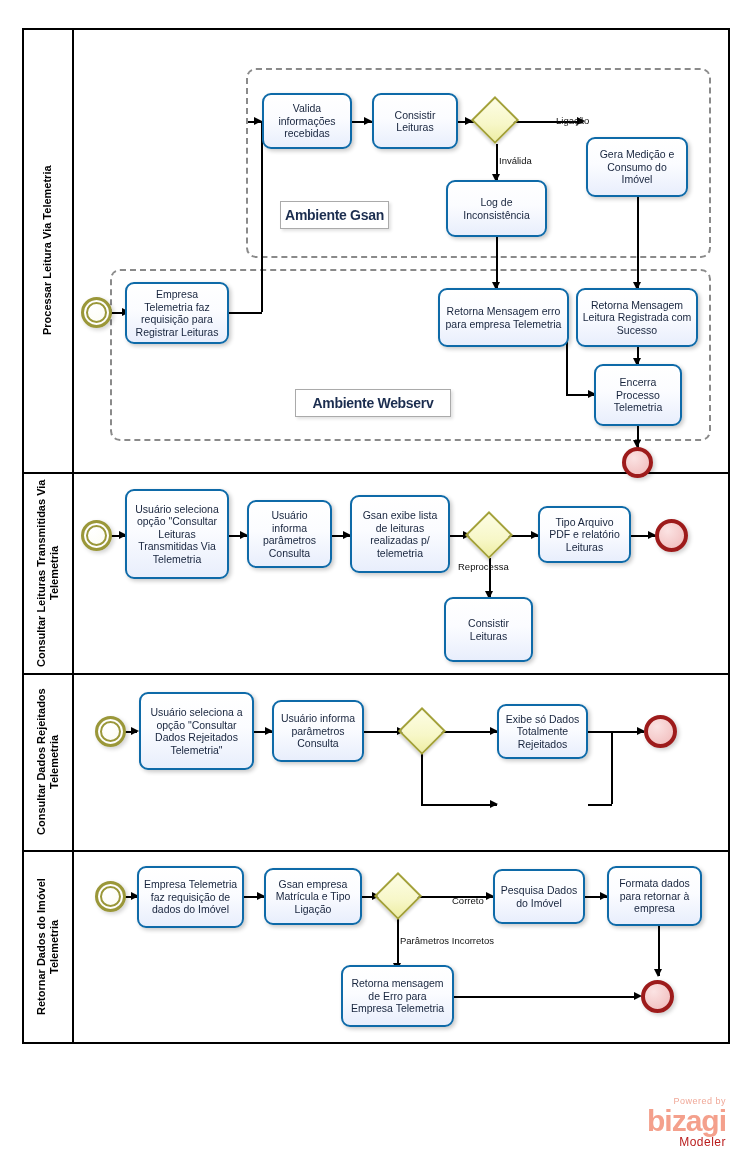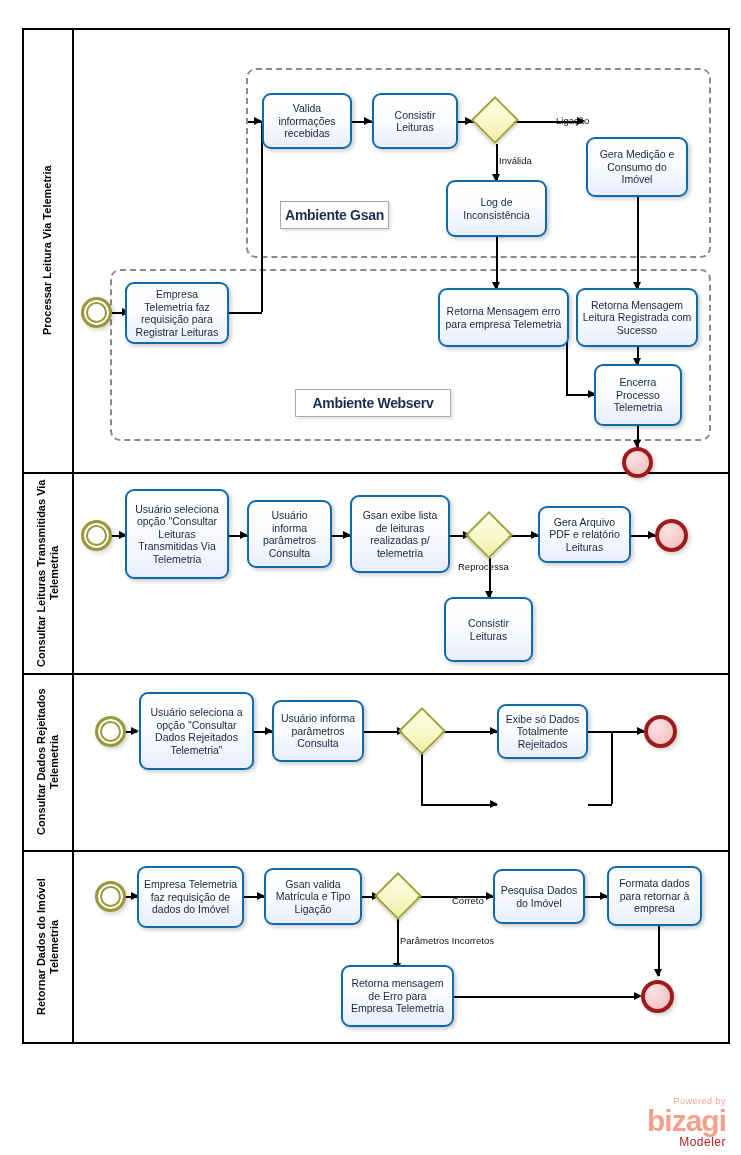--- a/index.html
+++ b/index.html
@@ -178,21 +178,21 @@
   <div class="task" style="left:125px;top:489px;width:104px;height:90px;">Usuário seleciona opção "Consultar Leituras Transmitidas Via Telemetria</div>
 
   <div class="task" style="left:247px;top:500px;width:85px;height:68px;">Usuário informa parâmetros Consulta</div>
 
   <div class="task" style="left:350px;top:495px;width:100px;height:78px;">Gsan exibe lista de leituras realizadas p/ telemetria</div>
 
   <div class="gw" style="left:472px;top:518px;width:34px;height:34px;">
       <i></i>
     </div>
 
-  <div class="task" style="left:538px;top:506px;width:93px;height:57px;">Gera Arquivo PDF e relatório Leituras</div>
+  <div class="task" style="left:538px;top:506px;width:93px;height:57px;">Tipo Arquivo PDF e relatório Leituras</div>
 
   <div class="ev end" style="left:655px;top:519px;width:33px;height:33px;"></div>
 
   <div class="task" style="left:444px;top:597px;width:89px;height:65px;">Consistir Leituras</div>
 
   <div class="lineh" style="left:119px;top:731px;width:18px;"></div>
   <div class="arw r" style="left:131px;top:727px;"></div>
 
   <div class="lineh" style="left:254px;top:731px;width:18px;"></div>
   <div class="arw r" style="left:265px;top:727px;"></div>
@@ -251,21 +251,21 @@
   <div class="linev" style="left:658px;top:926px;height:50px;"></div>
   <div class="arw d" style="left:654px;top:969px;"></div>
 
   <div class="lineh" style="left:454px;top:996px;width:184px;"></div>
   <div class="arw r" style="left:634px;top:992px;"></div>
 
   <div class="ev start" style="left:95px;top:881px;width:31px;height:31px;"></div>
 
   <div class="task" style="left:137px;top:866px;width:107px;height:62px;">Empresa Telemetria faz requisição de dados do Imóvel</div>
 
-  <div class="task" style="left:264px;top:868px;width:98px;height:57px;">Gsan valida Matrícula e Tipo Ligação</div>
+  <div class="task" style="left:264px;top:868px;width:98px;height:57px;">Gsan empresa Matrícula e Tipo Ligação</div>
 
   <div class="gw" style="left:381px;top:879px;width:34px;height:34px;">
       <i></i>
     </div>
 
   <div class="task" style="left:493px;top:869px;width:92px;height:55px;">Pesquisa Dados do Imóvel</div>
 
   <div class="task" style="left:341px;top:965px;width:113px;height:62px;">Retorna mensagem de Erro para Empresa Telemetria</div>
 
   <div class="task" style="left:607px;top:866px;width:95px;height:60px;">Formata dados para retornar à empresa</div>

